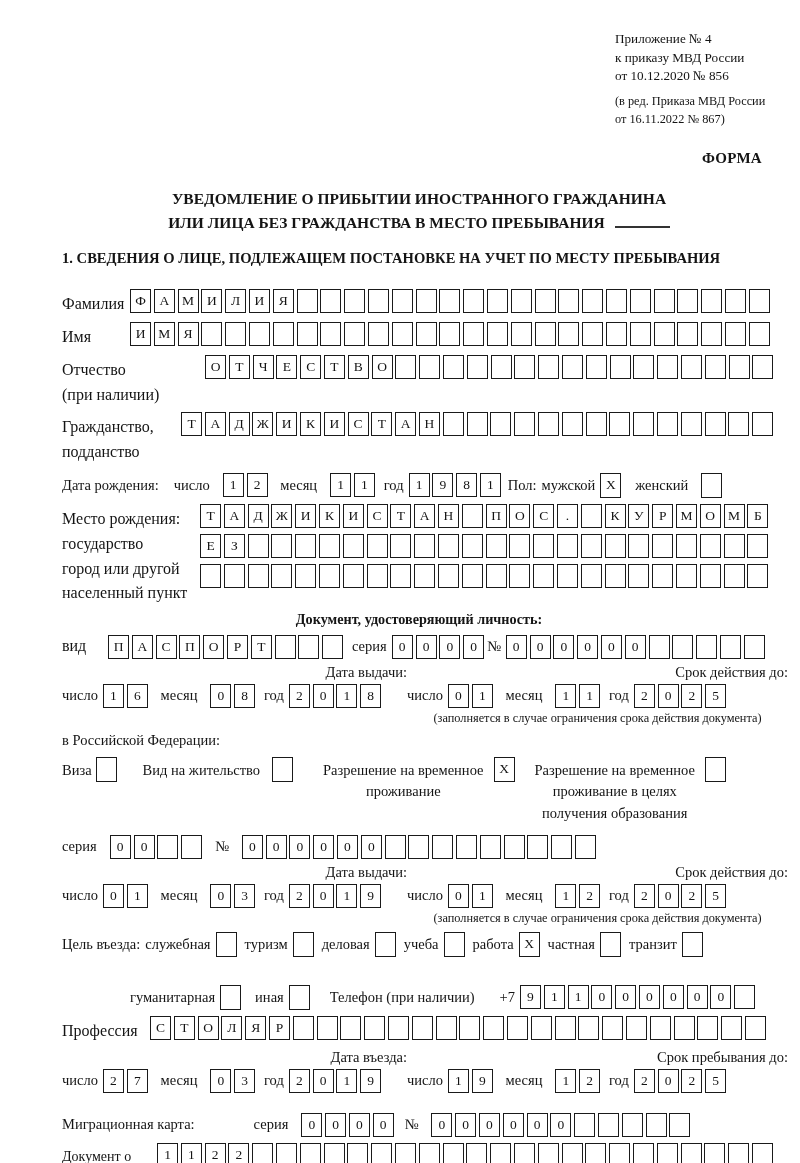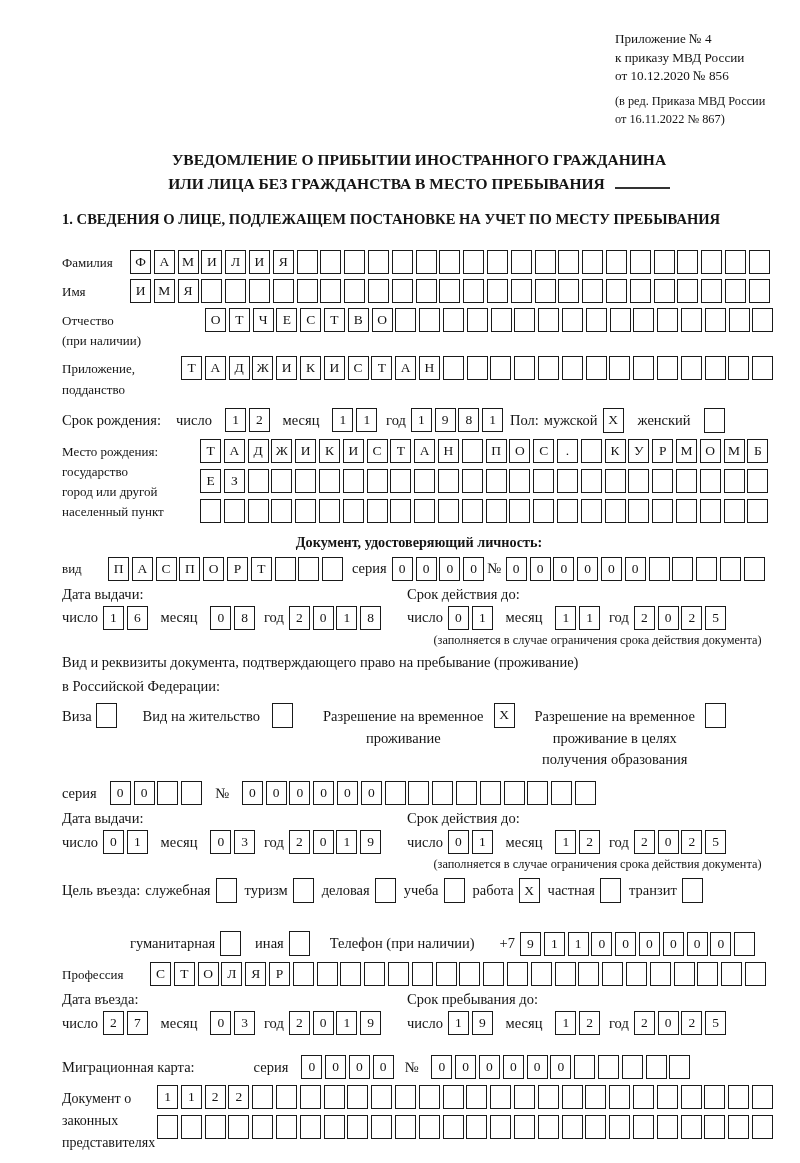--- a/index.html
+++ b/index.html
@@ -14,21 +14,21 @@
   
   .apx { margin-left: 553px; font-size: 13.2px; line-height: 1.42; }
   .apx-rev { font-size: 12.3px; margin-top: 7px; line-height: 1.42; }
   .forma { text-align: right; padding-right: 14px; font-weight: bold; font-size: 15px; margin-top: 22px; letter-spacing: 0.3px; }
 
   .title { text-align: center; font-weight: bold; font-size: 15.5px; line-height: 1.55; margin-top: 20px; }
   .blank-line { display: inline-block; width: 55px; border-bottom: 2px solid #333; height: 0.85em; margin-left: 10px; }
   .sec-head { font-weight: bold; font-size: 14.6px; margin-top: 15px; margin-bottom: 22px; }
 
   .row { display: flex; align-items: flex-start; margin-bottom: 5px; white-space: nowrap; }
-  .lbl { font-size: 13px; padding-top: 3px; flex: none; line-height: 1.55; }
+  .lbl { font-size: 16px; padding-top: 3px; flex: none; line-height: 1.55; }
   .w68  { width: 68px; }
   .w143 { width: 143px; }
   .w119 { width: 119px; }
   .w138 { width: 138px; }
   .w88  { width: 88px; }
   .w95  { width: 95px; }
   .w46  { width: 46px; }
 
   .cells { display: flex; flex: none; }
   .cell {
@@ -38,21 +38,21 @@
   }
   .checkbox { width: 21px; height: 25px; margin-right: 0; }
 
   .stack > .cells { margin-bottom: 6px; }
 
   .center-head { text-align: center; font-weight: bold; font-size: 14.2px; margin: 4px 0 6px; }
 
   .dates { display: flex; margin: 2px 0 2px; }
   .grp-l { width: 345px; flex: none; }
   .grp-r { width: 381px; flex: none; margin-left: auto; }
-  .dhead { text-align: left; font-size: 14.5px; margin-bottom: 3px; }
+  .dhead { text-align: right; font-size: 14.5px; margin-bottom: 3px; }
   .drow { display: flex; align-items: center; }
   .wrd { font-size: 14.5px; margin-right: 5px; flex: none; }
   .gap { margin-left: 10px; }
   .note { text-align: center; font-size: 12.3px; margin-top: 3px; white-space: nowrap; }
 
   .plain { font-size: 14.5px; line-height: 1.7; margin: 2px 0; }
   .opts { display: flex; margin: 4px 0 10px; align-items: flex-start; }
   .opt { display: flex; align-items: flex-start; }
   .ol { font-size: 14.5px; line-height: 1.5; padding-top: 3px; }
   .ol-c { text-align: center; } .ml8 { margin-left: 8px; } .ml14 { margin-left: 14px; } .ml20 { margin-left: 20px; }
@@ -67,20 +67,21 @@
   <div class="apx">
     <div>Приложение № 4</div>
     <div>к приказу МВД России</div>
     <div>от 10.12.2020 № 856</div>
     <div class="apx-rev">
       <div>(в ред. Приказа МВД России</div>
       <div>от 16.11.2022 № 867)</div>
     </div>
   </div>
 
+  <div class="forma">ФОРМА</div>
 
   <div class="title">
     <div>УВЕДОМЛЕНИЕ О ПРИБЫТИИ ИНОСТРАННОГО ГРАЖДАНИНА</div>
     <div><span>ИЛИ ЛИЦА БЕЗ ГРАЖДАНСТВА В МЕСТО ПРЕБЫВАНИЯ</span><span class="blank-line"></span></div>
   </div>
 
   <div class="sec-head">1. СВЕДЕНИЯ О ЛИЦЕ, ПОДЛЕЖАЩЕМ ПОСТАНОВКЕ НА УЧЕТ ПО МЕСТУ ПРЕБЫВАНИЯ</div>
 
   <div class="row">
     <div class="lbl w68">Фамилия</div>
@@ -176,21 +177,21 @@
         <span class="cell"></span>
         <span class="cell"></span>
         <span class="cell"></span>
         <span class="cell"></span>
         <span class="cell"></span>
       </div>
   </div>
 
   <div class="row">
     <div class="lbl w119">
-      <div>Приложение,</div>
+      <div>Гражданство,</div>
       <div>подданство</div>
     </div>
     <div class="cells">
         <span class="cell">Т</span>
         <span class="cell">А</span>
         <span class="cell">Д</span>
         <span class="cell">Ж</span>
         <span class="cell">И</span>
         <span class="cell">К</span>
         <span class="cell">И</span>
@@ -209,21 +210,21 @@
         <span class="cell"></span>
         <span class="cell"></span>
         <span class="cell"></span>
         <span class="cell"></span>
         <span class="cell"></span>
         <span class="cell"></span>
       </div>
   </div>
 
   <div class="row" style="align-items:center; margin-top:8px;">
-    <span class="wrd">Срок рождения:</span>
+    <span class="wrd">Дата рождения:</span>
     <span class="wrd gap">число</span>
     <span class="cells ml8">
         <span class="cell">1</span>
         <span class="cell">2</span>
       </span>
     <span class="wrd gap">месяц</span>
     <span class="cells ml8">
         <span class="cell">1</span>
         <span class="cell">1</span>
       </span>
@@ -410,21 +411,20 @@
             <span class="cell">0</span>
             <span class="cell">2</span>
             <span class="cell">5</span>
           </span>
       </div>
       <div class="note">(заполняется в случае ограничения срока действия документа)</div>
     </div>
   </div>
 
   <div class="plain">
-    <div>Вид и реквизиты документа, подтверждающего право на пребывание (проживание)</div>
     <div>в Российской Федерации:</div>
   </div>
 
   <div class="opts">
     <div class="opt" style="margin-right:26px;justify-content:flex-end;">
       <span class="ol">Виза</span>
       <span class="cell checkbox" style="margin-left:4px;"></span>
     </div>
     <div class="opt" style="margin-right:30px;">
       <span class="ol">Вид на жительство</span>

